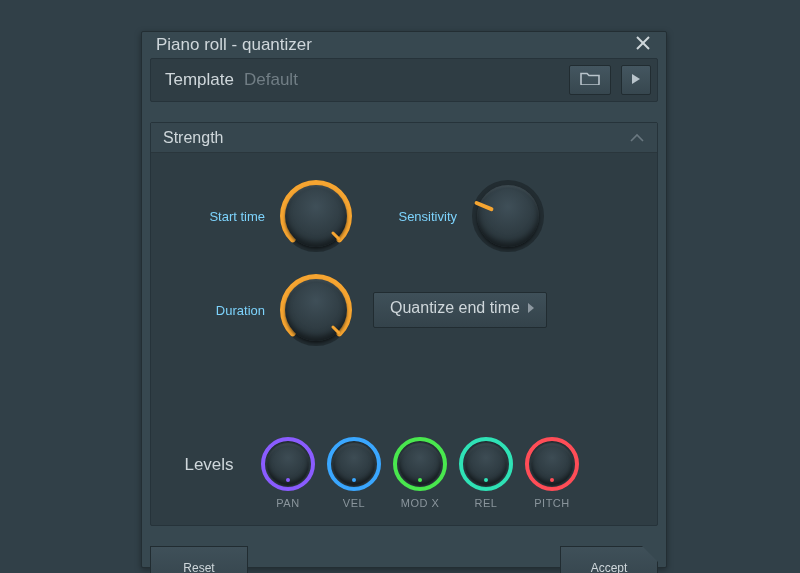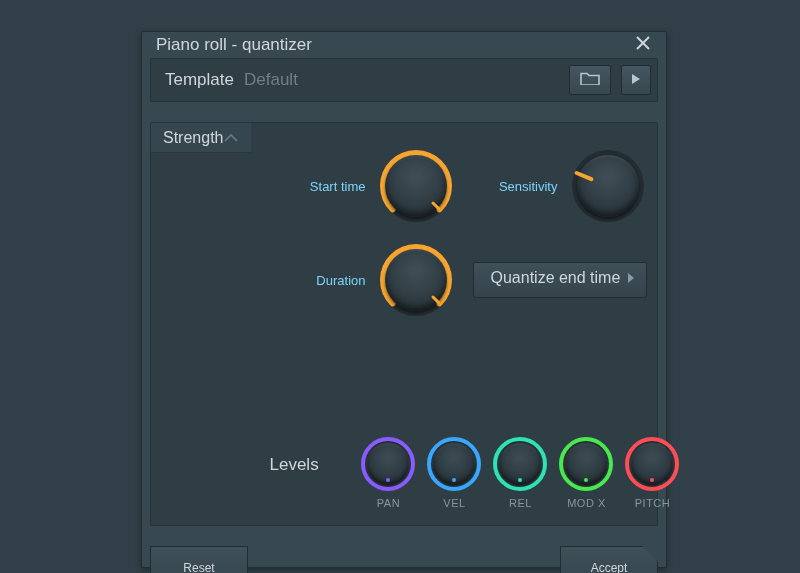--- a/index.html
+++ b/index.html
@@ -61,21 +61,21 @@
     border-radius: 2px;
     display: flex; align-items: center; justify-content: center;
     cursor: pointer;
   }
   .folder-btn { width: 42px; }
   .play-btn { width: 30px; }
   .icon-btn svg { stroke: #b9c4cb; fill: none; stroke-width: 1.6; }
   .play-btn svg { fill: #b9c4cb; stroke: none; }
 
   
-  .strength { height: 404px; display: flex; flex-direction: row; }
+  .strength { height: 404px; display: flex; flex-direction: column; }
   .section-header {
     height: 30px; padding: 0 12px;
     display: flex; align-items: center; justify-content: space-between;
     background: #36464e;
     border-bottom: 1px solid #2a363c;
   }
   .section-title { font-size: 16px; color: #cfd7db; }
   .chev svg { width: 16px; height: 10px; }
   .chev svg polyline { fill: none; stroke: #6a7880; stroke-width: 1.6; }
 
@@ -128,21 +128,21 @@
     border-left: 6px solid #8d98a0;
   }
 
   
   .levels-row {
     display: flex; align-items: flex-start;
     margin-top: 8px;
   }
   .levels-label {
     width: 80px; font-size: 17px; color: #cfd7db;
-    text-align: left; margin-top: 18px; margin-right: 10px;
+    text-align: center; margin-top: 18px; margin-right: 10px;
   }
   .mini-knobs { display: flex; gap: 8px; }
   .mini {
     display: flex; flex-direction: column; align-items: center;
     width: 58px;
   }
   .mini-knob {
     position: relative; width: 54px; height: 54px; cursor: pointer;
   }
   .mini-knob .ring {
@@ -298,33 +298,33 @@
             <div class="mini">
               <div class="mini-knob">
                 <div class="ring" style="border: 4px solid rgb(58, 167, 255);"></div>
                 <div class="cap"></div>
                 <div class="dot" style="background: rgb(58, 167, 255);"></div>
               </div>
               <div class="mini-label">VEL</div>
             </div>
             <div class="mini">
               <div class="mini-knob">
+                <div class="ring" style="border: 4px solid rgb(73, 232, 78);"></div>
+                <div class="cap"></div>
+                <div class="dot" style="background: rgb(73, 232, 78);"></div>
+              </div>
+              <div class="mini-label">MOD X</div>
+            </div>
+            <div class="mini">
+              <div class="mini-knob">
                 <div class="ring" style="border: 4px solid rgb(47, 226, 182);"></div>
                 <div class="cap"></div>
                 <div class="dot" style="background: rgb(47, 226, 182);"></div>
               </div>
               <div class="mini-label">REL</div>
-            </div>
-            <div class="mini">
-              <div class="mini-knob">
-                <div class="ring" style="border: 4px solid rgb(73, 232, 78);"></div>
-                <div class="cap"></div>
-                <div class="dot" style="background: rgb(73, 232, 78);"></div>
-              </div>
-              <div class="mini-label">MOD X</div>
             </div>
             <div class="mini">
               <div class="mini-knob">
                 <div class="ring" style="border: 4px solid rgb(255, 77, 87);"></div>
                 <div class="cap"></div>
                 <div class="dot" style="background: rgb(255, 77, 87);"></div>
               </div>
               <div class="mini-label">PITCH</div>
             </div>
           </div>

